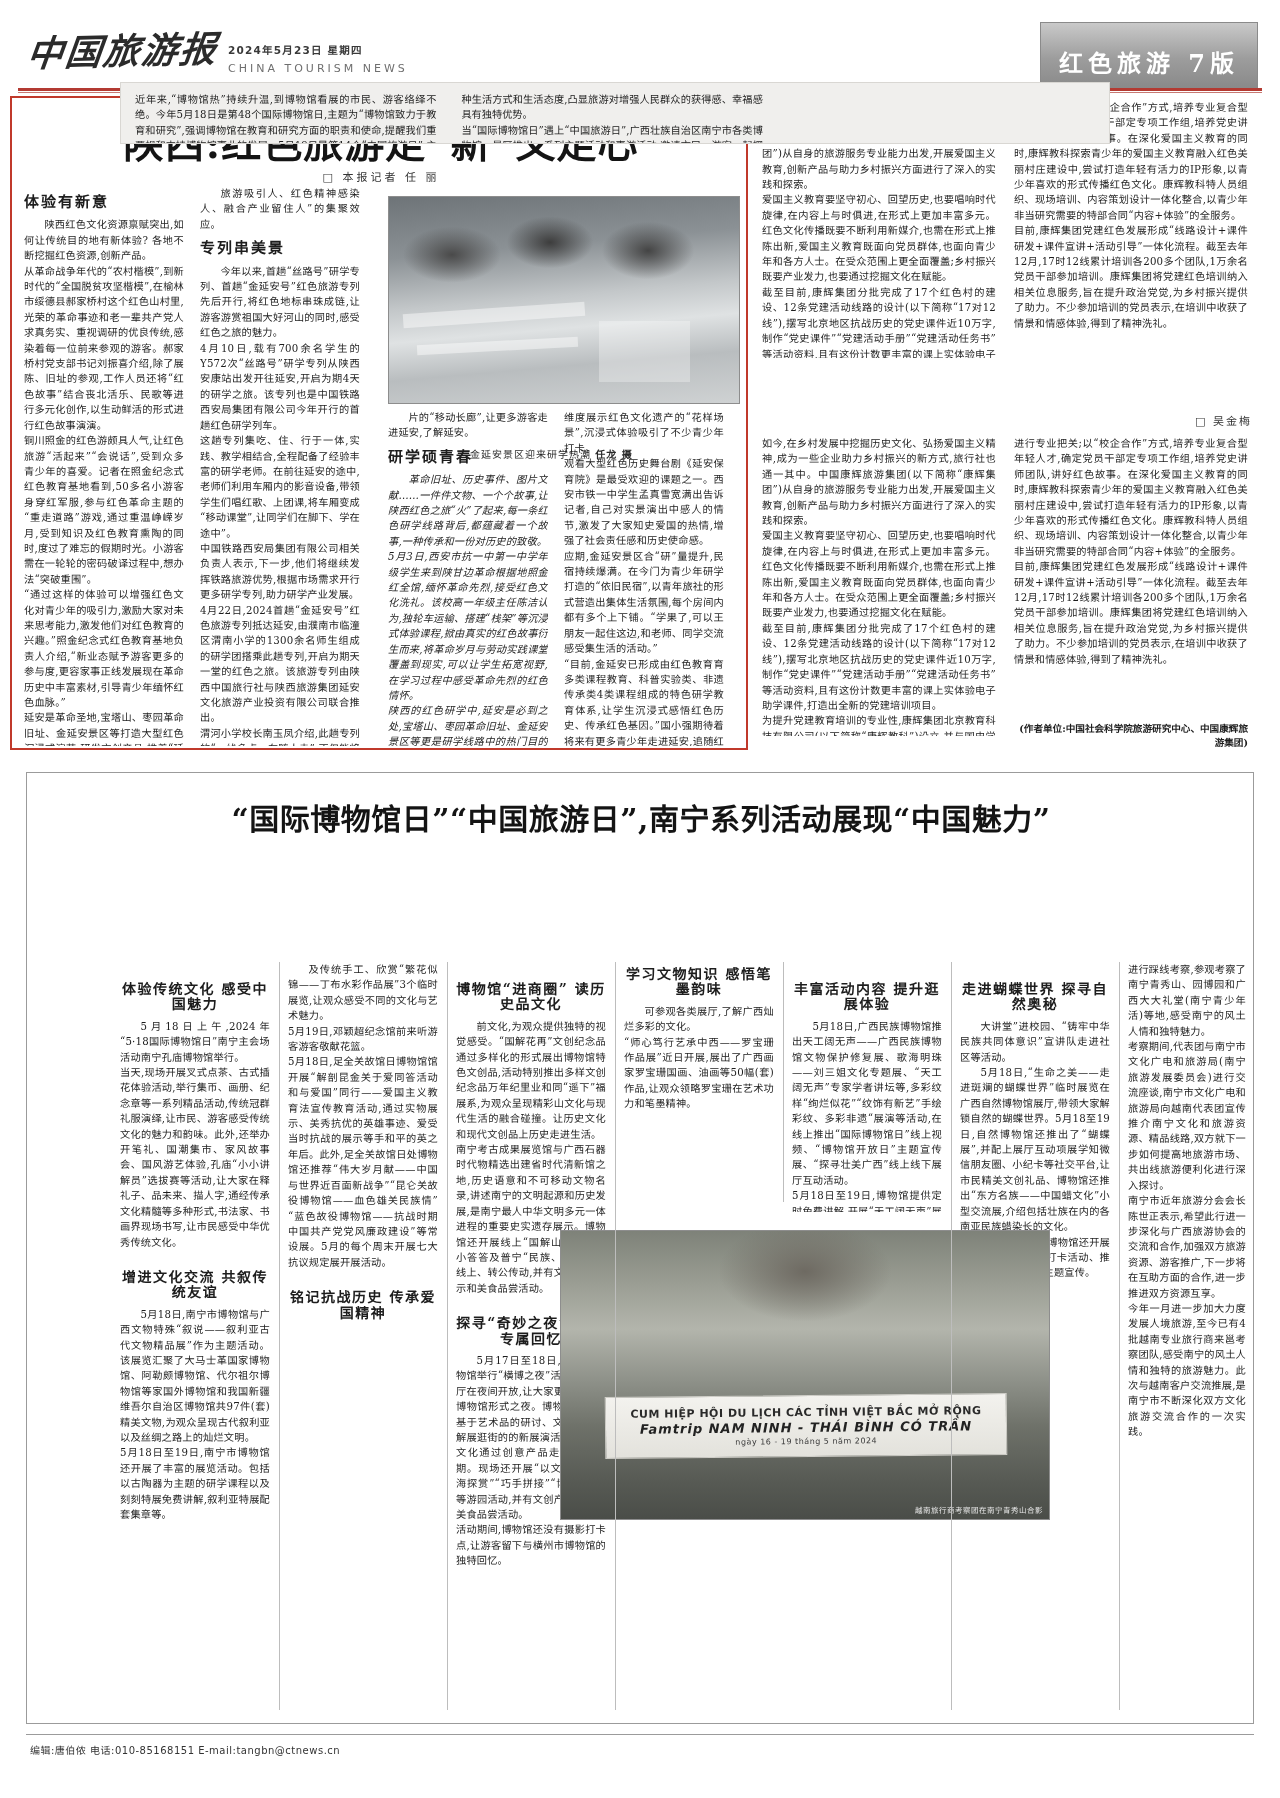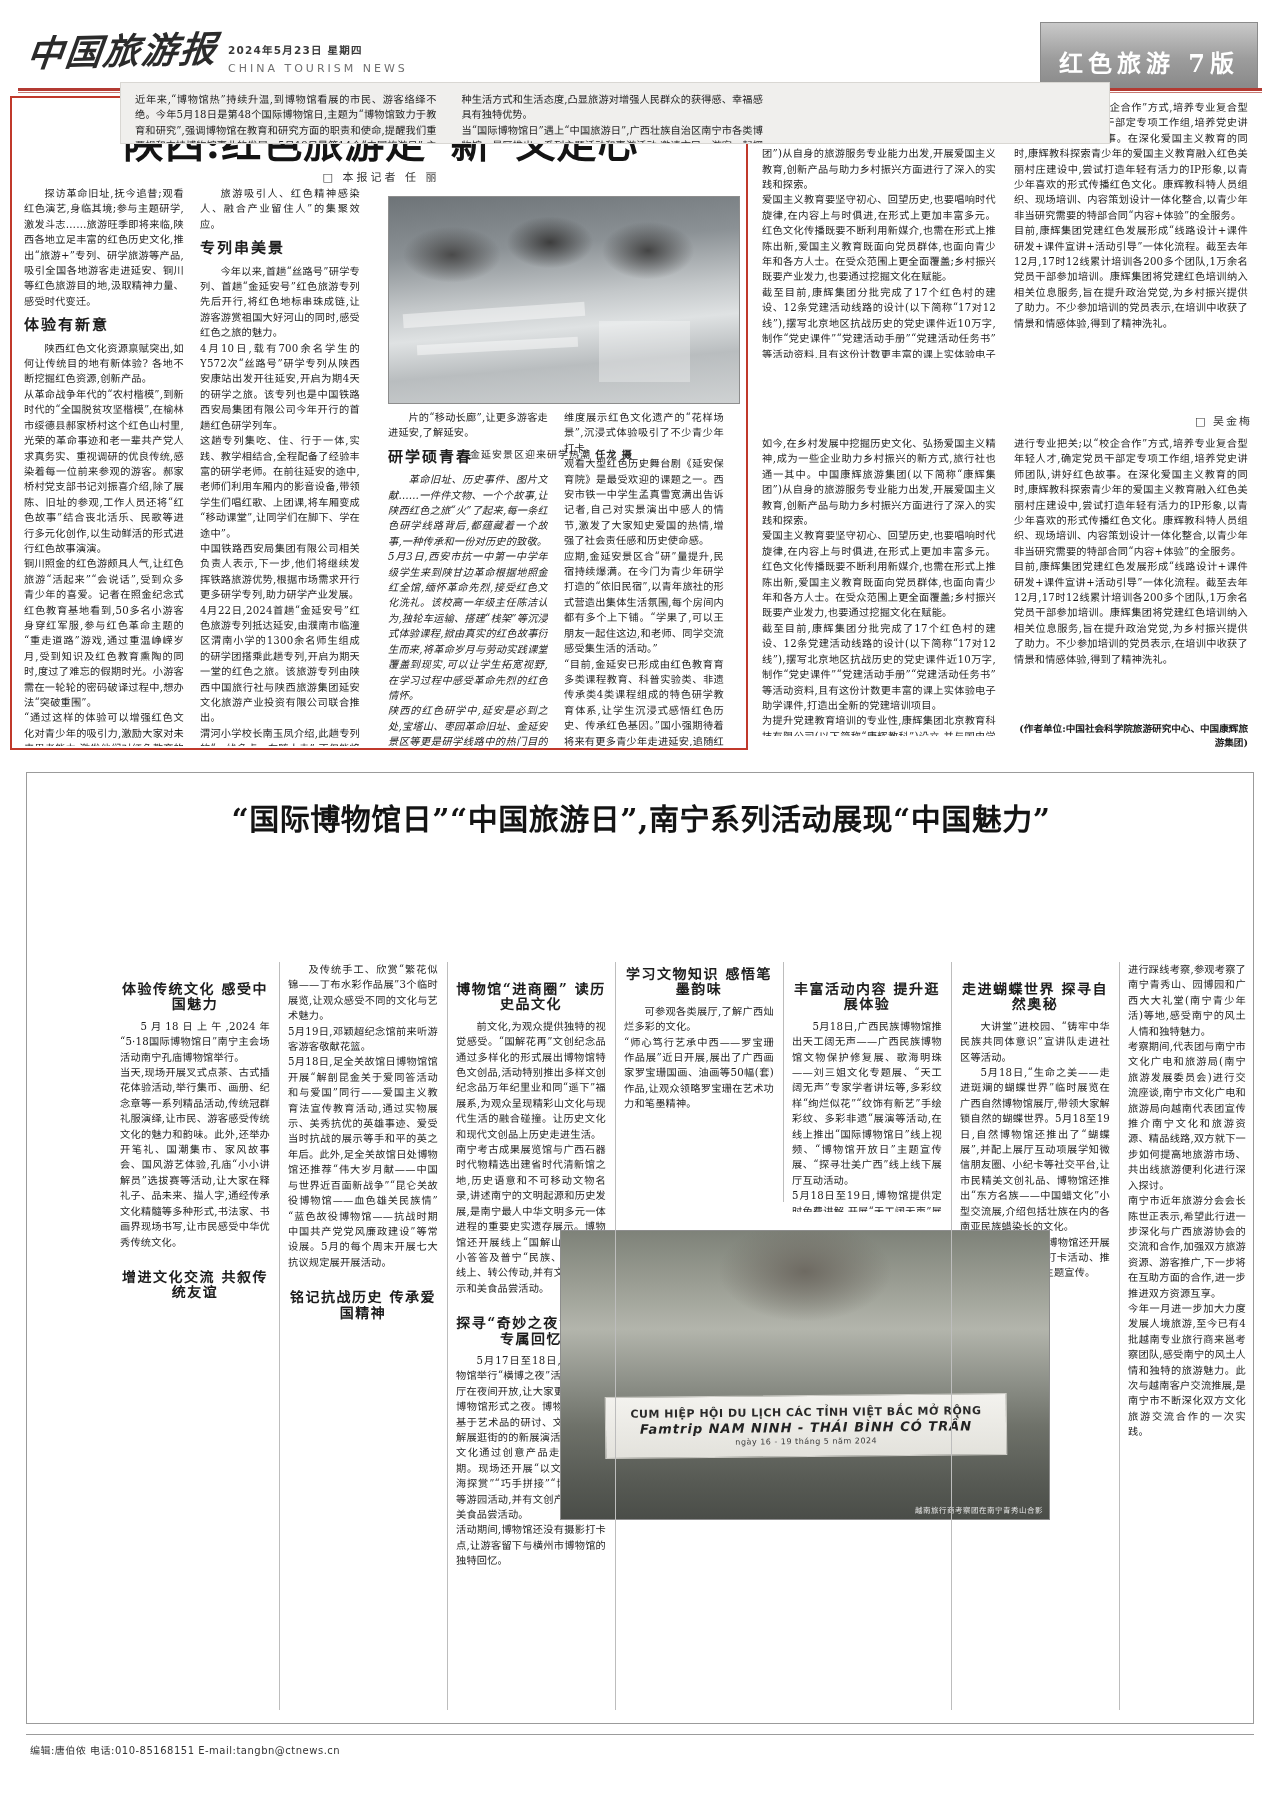--- a/index.html
+++ b/index.html
@@ -183,21 +183,20 @@
   </div>
   <div class="masthead-rule"></div>
   <div class="masthead-rule2"></div>
 
   <div class="top-box">
     <div class="headline-main">陕西:红色旅游走“新”又走心</div>
     <div class="byline-main">□ 本报记者 任 丽</div>
   </div>
 
   <div class="col" style="left:24px;top:186px;width:160px;height:560px;">
-    <p>探访革命旧址,抚今追昔;观看红色演艺,身临其境;参与主题研学,激发斗志……旅游旺季即将来临,陕西各地立足丰富的红色历史文化,推出“旅游+”专列、研学旅游等产品,吸引全国各地游客走进延安、铜川等红色旅游目的地,汲取精神力量、感受时代变迁。</p>
     <div class="sub-h">体验有新意</div>
     <p style="white-space:pre-line;">陕西红色文化资源禀赋突出,如何让传统目的地有新体验? 各地不断挖掘红色资源,创新产品。
 从革命战争年代的“农村楷模”,到新时代的“全国脱贫攻坚楷模”,在榆林市绥德县郝家桥村这个红色山村里,光荣的革命事迹和老一辈共产党人求真务实、重视调研的优良传统,感染着每一位前来参观的游客。郝家桥村党支部书记刘振喜介绍,除了展陈、旧址的参观,工作人员还将“红色故事”结合丧北活乐、民歌等进行多元化创作,以生动鲜活的形式进行红色故事演演。
 铜川照金的红色游颇具人气,让红色旅游“活起来”“会说话”,受到众多青少年的喜爱。记者在照金纪念式红色教育基地看到,50多名小游客身穿红军服,参与红色革命主题的“重走道路”游戏,通过重温峥嵘岁月,受到知识及红色教育熏陶的同时,度过了难忘的假期时光。小游客需在一轮轮的密码破译过程中,想办法“突破重围”。
 “通过这样的体验可以增强红色文化对青少年的吸引力,激励大家对未来思考能力,激发他们对红色教育的兴趣。”照金纪念式红色教育基地负责人介绍,“新业态赋予游客更多的参与度,更容家事正线发展现在革命历史中丰富素材,引导青少年缅怀红色血脉。”
 延安是革命圣地,宝塔山、枣园革命旧址、金延安景区等打造大型红色沉浸式演艺,研发文创产品,推着“延安味道”特色小吃,逐步形成了“红色</p>
   </div>
 
   <div class="col" style="left:200px;top:186px;width:160px;height:560px;">
     <p>旅游吸引人、红色精神感染人、融合产业留住人”的集聚效应。</p>
@@ -263,20 +262,22 @@
     <div class="lede-col"></div>
   </div>
 
   <div class="col" style="left:52px;top:162px;width:0;height:0;"></div>
 
   <div class="col" style="left:120px;top:962px;width:150px;height:752px;">
     <div class="sub-h2">体验传统文化 感受中国魅力</div>
     <p style="white-space:pre-line;">5月18日上午,2024年“5·18国际博物馆日”南宁主会场活动南宁孔庙博物馆举行。
 当天,现场开展叉式点茶、古式插花体验活动,举行集币、画册、纪念章等一系列精品活动,传统冠群礼服演绎,让市民、游客感受传统文化的魅力和韵味。此外,还举办开笔礼、国潮集市、家风故事会、国风游艺体验,孔庙“小小讲解员”选拔赛等活动,让大家在释礼子、品未来、描人字,通经传承文化精髓等多种形式,书法家、书画界现场书写,让市民感受中华优秀传统文化。</p>
     <div class="sub-h2">增进文化交流 共叙传统友谊</div>
+    <p style="white-space:pre-line;">5月18日,南宁市博物馆与广西文物特殊“叙说——叙利亚古代文物精品展”作为主题活动。该展览汇聚了大马士革国家博物馆、阿勒颇博物馆、代尔祖尔博物馆等家国外博物馆和我国新疆维吾尔自治区博物馆共97件(套)精美文物,为观众呈现古代叙利亚以及丝绸之路上的灿烂文明。
+5月18日至19日,南宁市博物馆还开展了丰富的展览活动。包括以古陶器为主题的研学课程以及刻刻特展免费讲解,叙利亚特展配套集章等。</p>
   </div>
 
   <div class="col" style="left:288px;top:962px;width:150px;height:752px;">
     <p style="white-space:pre-line;">及传统手工、欣赏“繁花似锦——丁布水彩作品展”3个临时展览,让观众感受不同的文化与艺术魅力。
 5月19日,邓颖超纪念馆前来听游客游客敬献花篮。
 5月18日,足全关故馆日博物馆馆开展“解剖昆金关于爱同答活动和与爱国”同行——爱国主义教育法宣传教育活动,通过实物展示、美秀抗优的英雄事迹、爱受当时抗战的展示等手和平的英之年后。此外,足全关故馆日处博物馆还推荐“伟大岁月献——中国与世界近百面新战争”“昆仑关故役博物馆——血色雄关民族情”“蓝色故役博物馆——抗战时期中国共产党党风廉政建设”等常设展。5月的每个周末开展七大抗议规定展开展活动。</p>
     <div class="sub-h2">铭记抗战历史 传承爱国精神</div>
   </div>
 
   <div class="col" style="left:456px;top:962px;width:150px;height:752px;">

